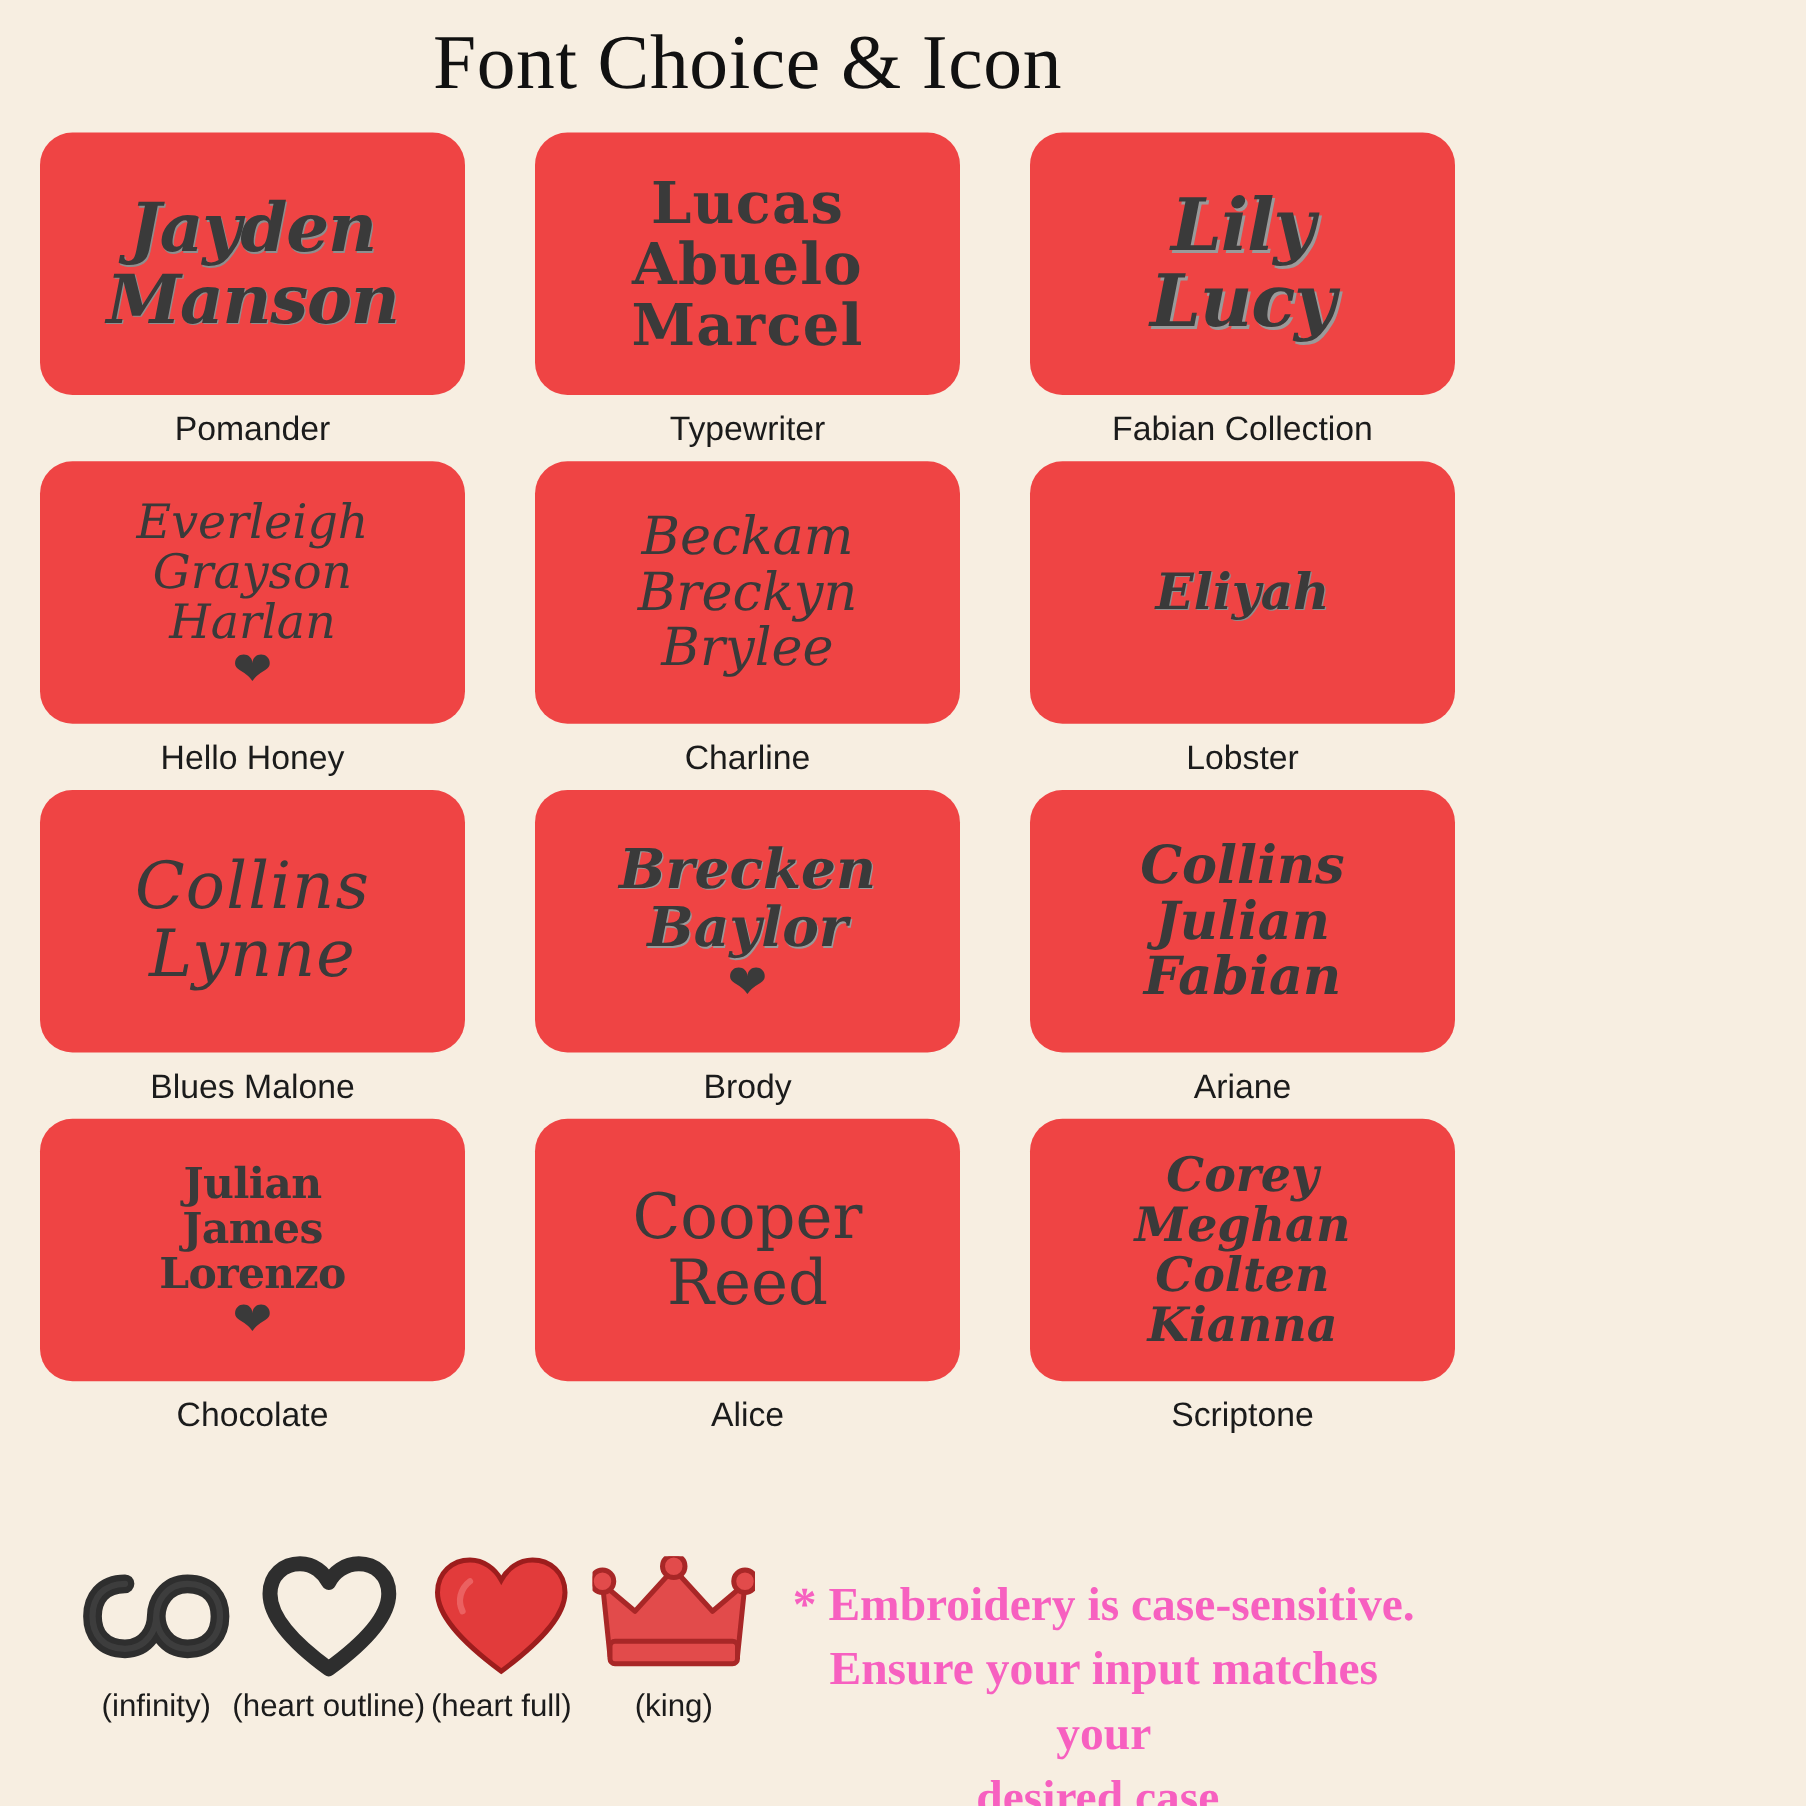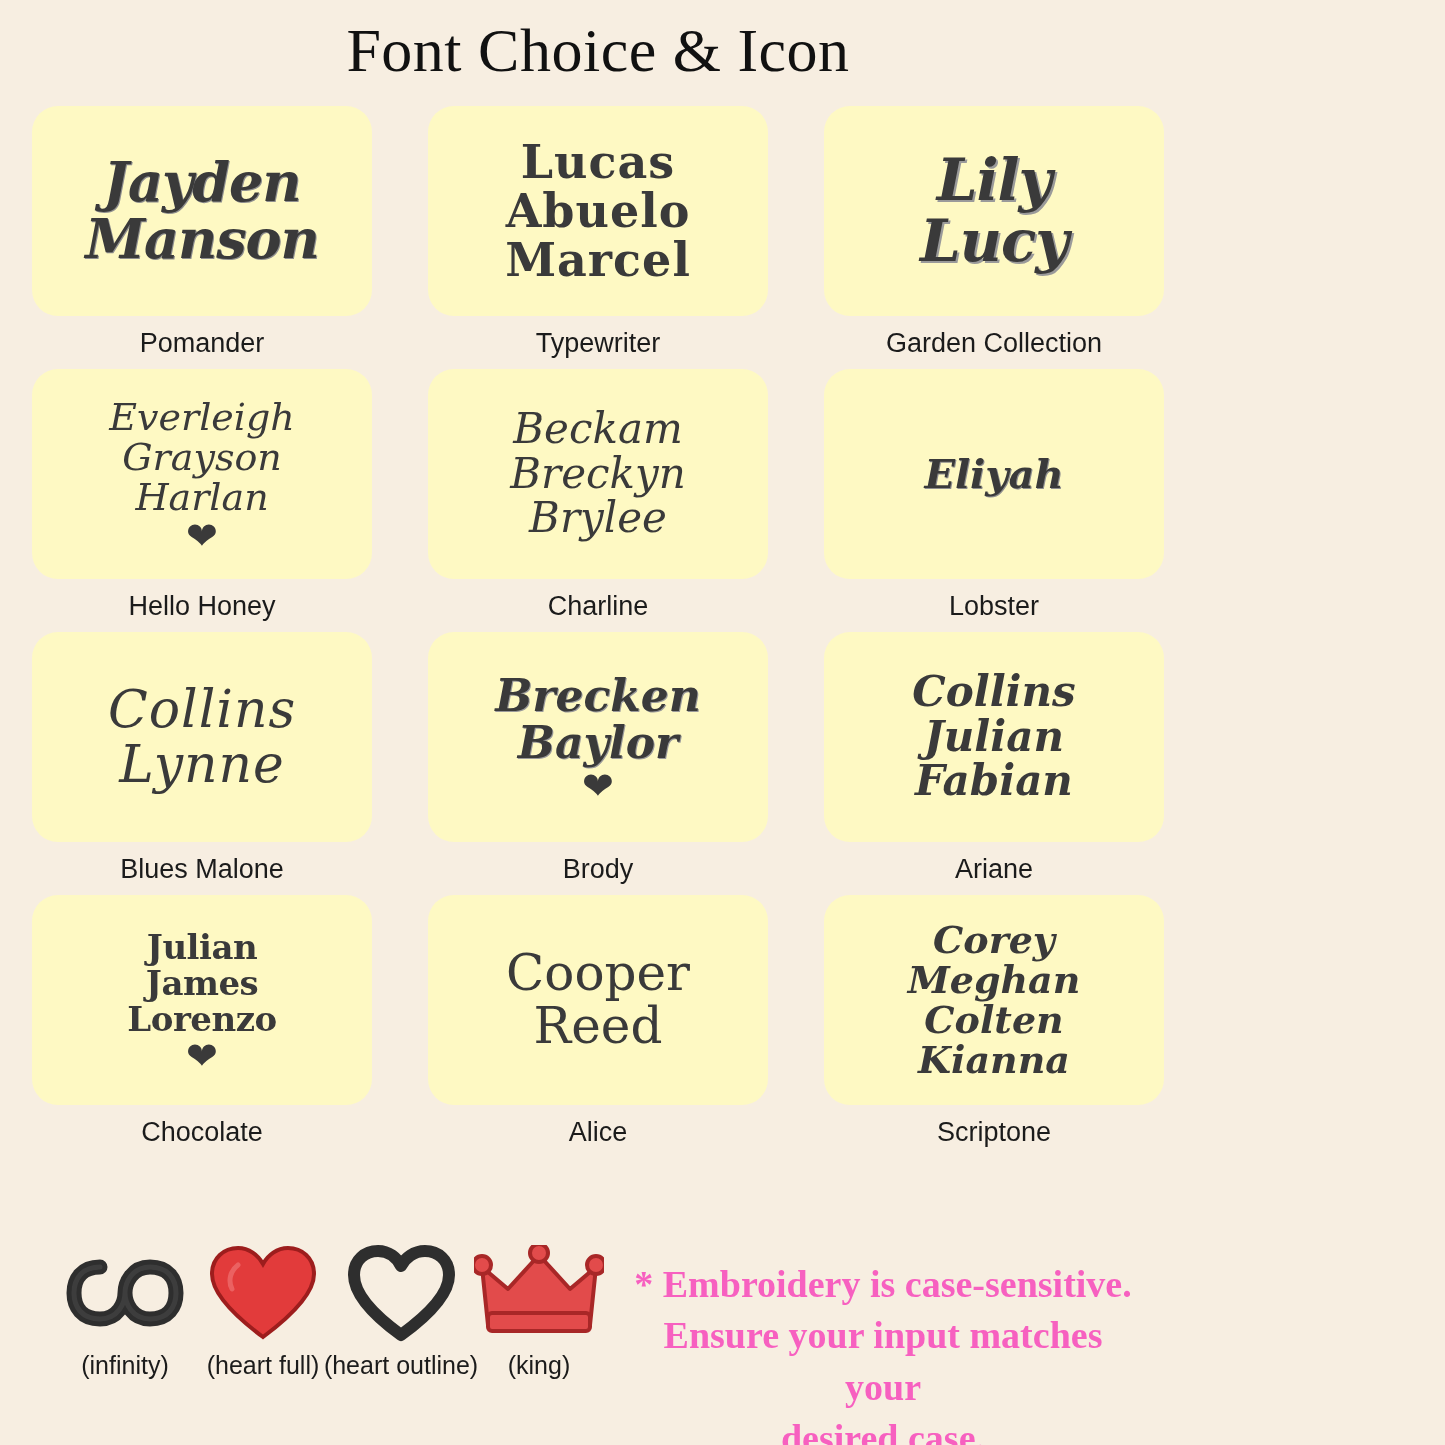--- a/index.html
+++ b/index.html
@@ -38,21 +38,21 @@
     row-gap: 10px;
   }
   .cell {
     display: flex;
     flex-direction: column;
     align-items: center;
   }
   .swatch {
     width: 340px;
     height: 210px;
-    background: #fef9c3;
+    background: #ef4444;
     border-radius: 26px;
     display: flex;
     flex-direction: column;
     align-items: center;
     justify-content: center;
     box-sizing: border-box;
     padding: 8px 10px;
   }
   .sample-line {
     color: #3a3a3a;
@@ -224,21 +224,21 @@
         <div class="sample-line">Marcel</div>
       </div>
       <div class="font-label">Typewriter</div>
     </div>
 
     <div class="cell">
       <div class="swatch s-garden">
         <div class="sample-line">Lily</div>
         <div class="sample-line">Lucy</div>
       </div>
-      <div class="font-label">Garden Collection</div>
+      <div class="font-label">Fabian Collection</div>
     </div>
 
     <div class="cell">
       <div class="swatch s-hellohoney">
         <div class="sample-line">Everleigh</div>
         <div class="sample-line">Grayson</div>
         <div class="sample-line">Harlan</div>
         <div class="heart-mark">❤</div>
       </div>
       <div class="font-label">Hello Honey</div>
@@ -326,34 +326,34 @@
             <path d="M34 10 C 16 10, 8 22, 8 36 C 8 50, 16 62, 34 62 C 52 62, 59 46, 59 36 C 59 26, 66 10, 84 10 C 102 10, 110 22, 110 36 C 110 50, 102 62, 84 62 C 66 62, 59 46, 59 36" fill="none" stroke="#2e2e2e" stroke-width="15" stroke-linecap="round"></path>
             <path d="M34 10 C 16 10, 8 22, 8 36 C 8 50, 16 62, 34 62 C 52 62, 59 46, 59 36 C 59 26, 66 10, 84 10 C 102 10, 110 22, 110 36 C 110 50, 102 62, 84 62 C 66 62, 59 46, 59 36" fill="none" stroke="#4a4a4a" stroke-width="5" stroke-linecap="round" opacity="0.55"></path>
           </svg>
         </div>
         <div class="icon-label">(infinity)</div>
       </div>
 
       <div class="icon-cell">
         <div class="icon-art">
           <svg width="110" height="100" viewBox="0 0 110 100">
+            <path d="M55 92 C 22 68, 8 48, 8 32 C 8 17, 19 8, 32 8 C 43 8, 51 15, 55 23 C 59 15, 68 8, 79 8 C 92 8, 103 17, 103 32 C 103 48, 88 68, 55 92 Z" fill="none" stroke="#2e2e2e" stroke-width="12" stroke-linecap="round" stroke-linejoin="round"></path>
+          </svg>
+        </div>
+        <div class="icon-label">(heart outline)</div>
+      </div>
+
+      <div class="icon-cell">
+        <div class="icon-art">
+          <svg width="110" height="100" viewBox="0 0 110 100">
             <path d="M55 94 C 20 68, 4 48, 4 31 C 4 15, 16 5, 30 5 C 41 5, 50 12, 55 21 C 60 12, 69 5, 80 5 C 94 5, 106 15, 106 31 C 106 48, 90 68, 55 94 Z" fill="#e23b3b" stroke="#9d1d1d" stroke-width="4"></path>
             <path d="M30 22 C 22 28, 20 38, 24 46" fill="none" stroke="#f07272" stroke-width="5" stroke-linecap="round" opacity="0.7"></path>
           </svg>
         </div>
         <div class="icon-label">(heart full)</div>
-      </div>
-
-      <div class="icon-cell">
-        <div class="icon-art">
-          <svg width="110" height="100" viewBox="0 0 110 100">
-            <path d="M55 92 C 22 68, 8 48, 8 32 C 8 17, 19 8, 32 8 C 43 8, 51 15, 55 23 C 59 15, 68 8, 79 8 C 92 8, 103 17, 103 32 C 103 48, 88 68, 55 92 Z" fill="none" stroke="#2e2e2e" stroke-width="12" stroke-linecap="round" stroke-linejoin="round"></path>
-          </svg>
-        </div>
-        <div class="icon-label">(heart outline)</div>
       </div>
 
       <div class="icon-cell">
         <div class="icon-art">
           <svg width="130" height="96" viewBox="0 0 130 96">
             <path d="M14 80 L 8 22 L 34 44 L 65 10 L 96 44 L 122 22 L 116 80 Z" fill="#e24b4b" stroke="#a82727" stroke-width="4" stroke-linejoin="round"></path>
             <rect x="14" y="68" width="102" height="18" rx="4" fill="#e24b4b" stroke="#a82727" stroke-width="4"></rect>
             <circle cx="8" cy="20" r="9" fill="#e24b4b" stroke="#a82727" stroke-width="4"></circle>
             <circle cx="65" cy="8" r="9" fill="#e24b4b" stroke="#a82727" stroke-width="4"></circle>
             <circle cx="122" cy="20" r="9" fill="#e24b4b" stroke="#a82727" stroke-width="4"></circle>

